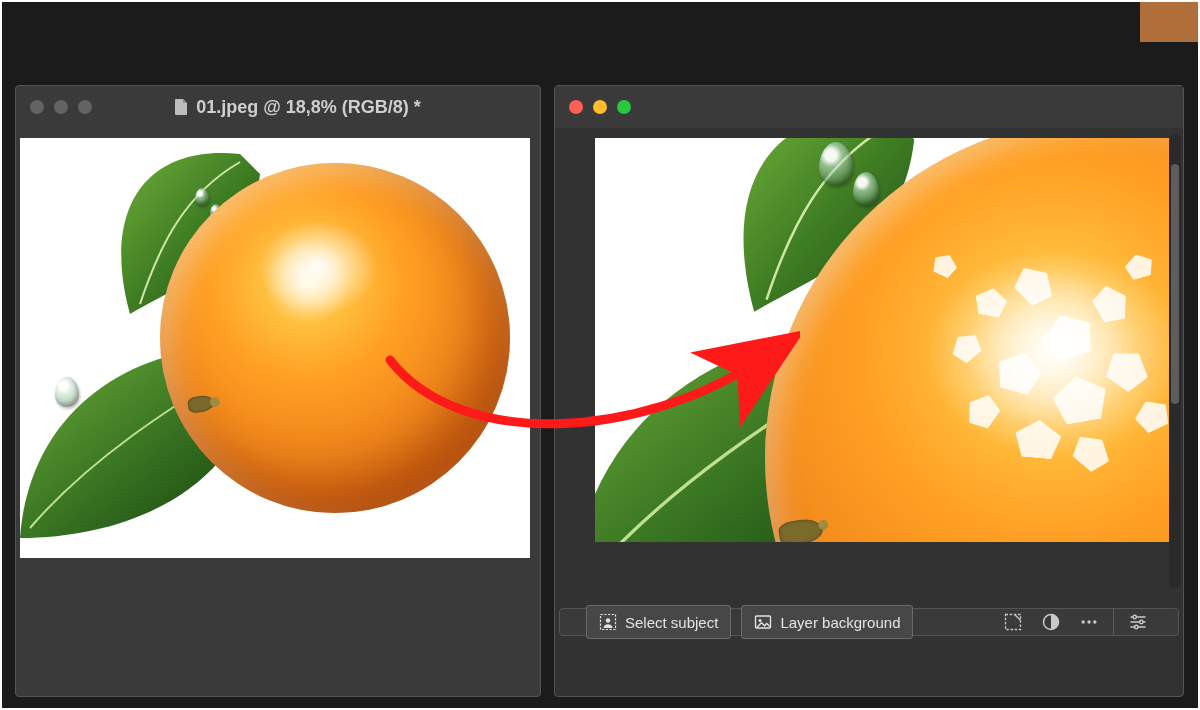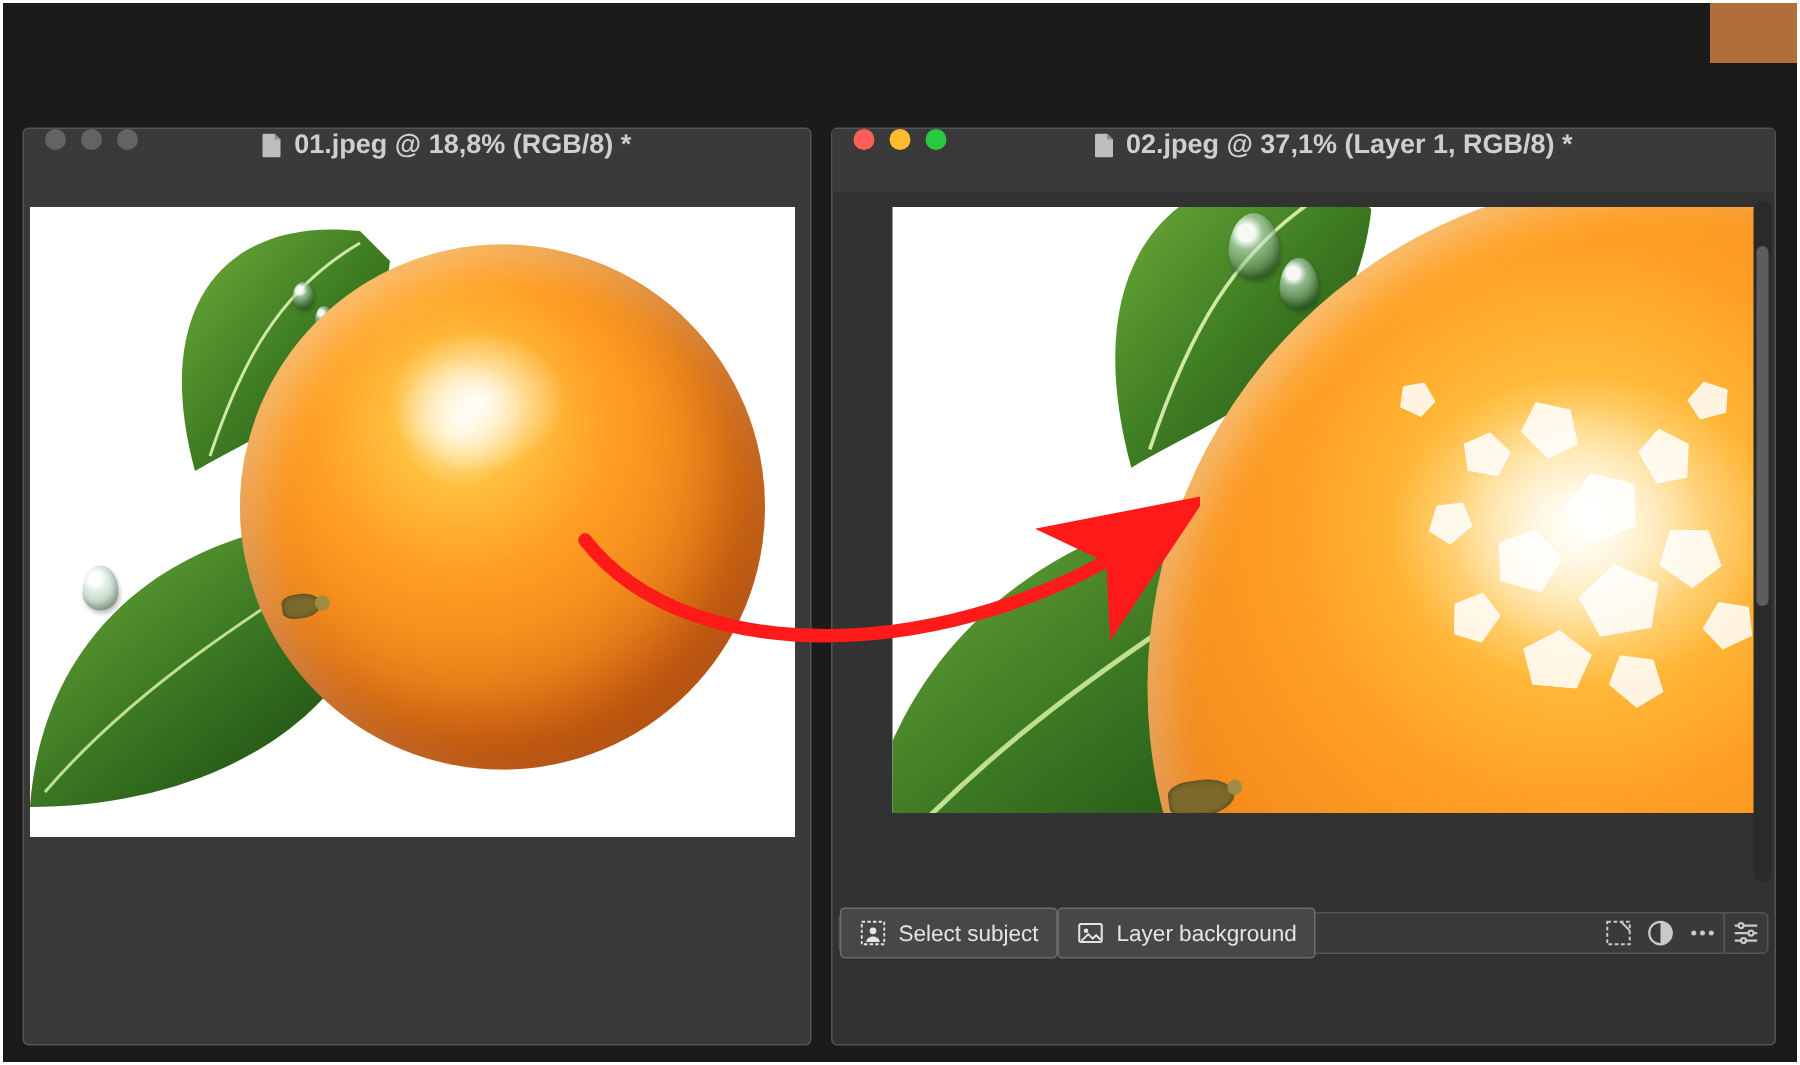--- a/index.html
+++ b/index.html
@@ -15,21 +15,21 @@
   }
 
   
   .swatch{position:absolute;right:2px;top:2px;width:58px;height:40px;background:#b06f3a;}
 
   
   .win{position:absolute;background:#3a3a3a;border:1px solid #545454;border-radius:4px;}
   .win1{left:15px;top:85px;width:524px;height:610px;}
   .win2{left:554px;top:85px;width:628px;height:610px;background:#323232;}
   .win2 .titlebar{background:#3a3a3a;}
-  .titlebar{height:42px;position:relative;display:flex;align-items:flex-start;padding-left:39px;}
+  .titlebar{height:42px;position:relative;display:flex;align-items:center;padding-left:39px;}
   .traffic{position:absolute;left:14px;display:flex;gap:10px;}
   .dot{width:14px;height:14px;border-radius:50%;}
   .win1 .dot{background:#636363;}
   .dot.r{background:#ff5f57;} .dot.y{background:#febc2e;} .dot.g{background:#28c840;}
   .titletext{margin:0 auto;font-size:18px;font-weight:600;color:#cfcfcf;display:flex;align-items:center;gap:8px;}
   .doc-ico{width:14px;height:16px;}
 
   
   .canvas{position:absolute;left:4px;top:52px;background:#fff;overflow:hidden;}
   .c1{width:510px;height:420px;}
@@ -49,21 +49,21 @@
   
   .facet{position:absolute;background:rgba(255,255,255,.85);clip-path:polygon(50% 0%, 100% 38%, 82% 100%, 18% 100%, 0% 38%);transform:rotate(var(--r,0deg));}
 
   
   .drop{position:absolute;border-radius:50% 50% 50% 50%/60% 60% 40% 40%;background:radial-gradient(circle at 35% 30%, rgba(255,255,255,.95) 0 15%, rgba(200,230,210,.6) 30%, rgba(70,110,70,.4) 80%);box-shadow:inset -2px -3px 4px rgba(0,0,0,.25), 1px 2px 3px rgba(0,0,0,.25);}
 
   
   .arrow{position:absolute;left:380px;top:330px;width:420px;height:140px;pointer-events:none;}
 
   
-  .taskbar{position:absolute;left:4px;right:4px;bottom:60px;height:28px;background:#3a3a3a;border:1px solid #545454;border-radius:4px;display:flex;align-items:center;padding:0 0;box-sizing:border-box;}
+  .taskbar{position:absolute;left:4px;right:4px;bottom:60px;height:28px;background:#3a3a3a;border:1px solid #545454;border-radius:4px;display:flex;align-items:center;gap:10px;padding:0 26px;box-sizing:border-box;}
   .tbtn{display:flex;align-items:center;gap:8px;height:32px;padding:0 12px;background:#474747;border:1px solid #6a6a6a;border-radius:3px;font-size:15px;color:#e4e4e4;white-space:nowrap;}
   .taskbar .spacer{flex:1;}
   .ibtn{width:28px;height:28px;display:flex;align-items:center;justify-content:center;color:#c9c9c9;}
   .ibtn svg{display:block;}
   .vrule{width:1px;height:26px;background:#5a5a5a;}
 
   .scrollbar{position:absolute;right:2px;top:48px;bottom:108px;width:12px;background:#2a2a2a;border-radius:6px;}
   .scrollbar .thumb{position:absolute;left:2px;right:2px;top:30px;height:240px;background:#5d5d5d;border-radius:4px;}
 </style>
 </head>
@@ -124,27 +124,20 @@
     <div class="stem" style="left:168px;top:258px;"></div>
   </div>
 </div>
 
 <div class="win win2">
   <div class="titlebar">
     <div class="traffic">
       <div class="dot r"></div>
       <div class="dot y"></div>
       <div class="dot g"></div>
-    </div>
-    <div class="titletext">
-      <svg class="doc-ico" viewBox="0 0 14 16">
-          <path fill="#bdbdbd" d="M2 0h7l4 4v11a1 1 0 0 1-1 1H2a1 1 0 0 1-1-1V1a1 1 0 0 1 1-1z"></path>
-          <path fill="#8e8e8e" d="M9 0v4h4z"></path>
-        </svg>
-      <span>02.jpeg @ 37,1% (Layer 1, RGB/8) *</span>
     </div>
   </div>
 
   <div class="canvas c2">
 
     <div class="leaf" style="left:110px;top:-60px;">
       <svg width="320" height="320" viewBox="0 0 260 240">
         <path fill="url(#lg1)" d="M150 20 C 60 10, 10 70, 40 180 C 90 150, 160 130, 170 40 Z"></path>
         <path fill="none" stroke="#cfe8a8" stroke-width="2" d="M150 28 C 95 60, 70 110, 50 170"></path>
       </svg>

